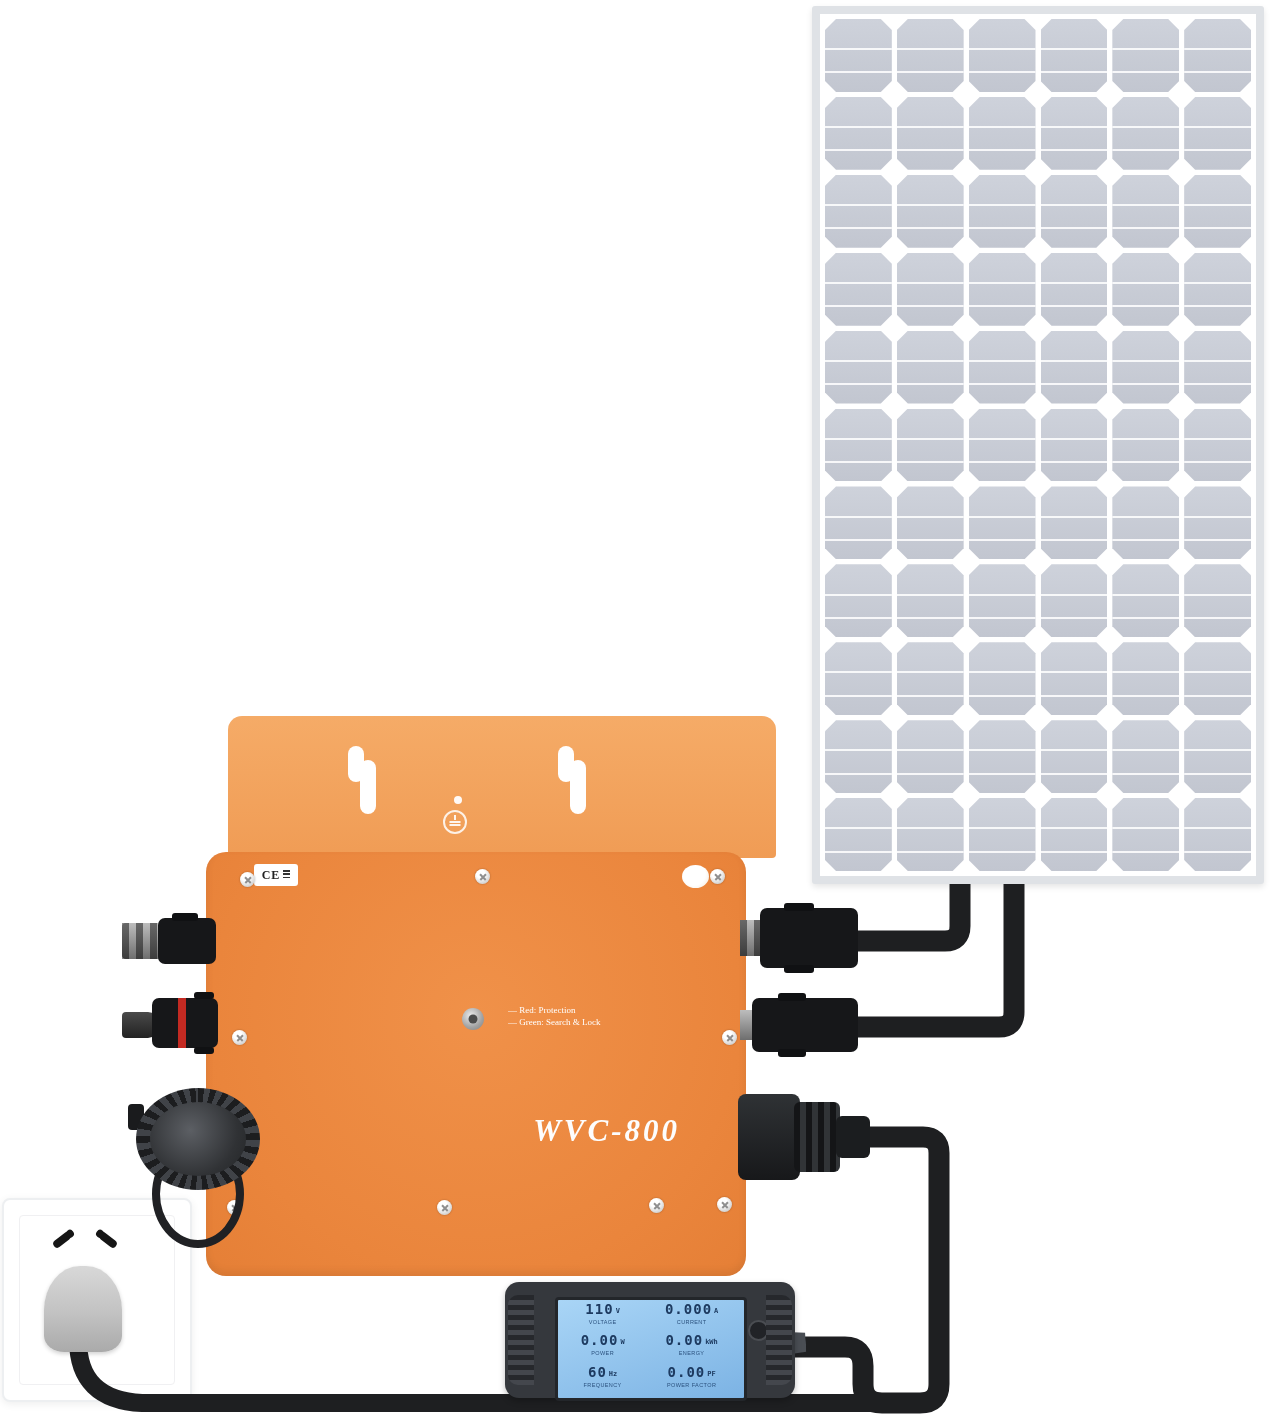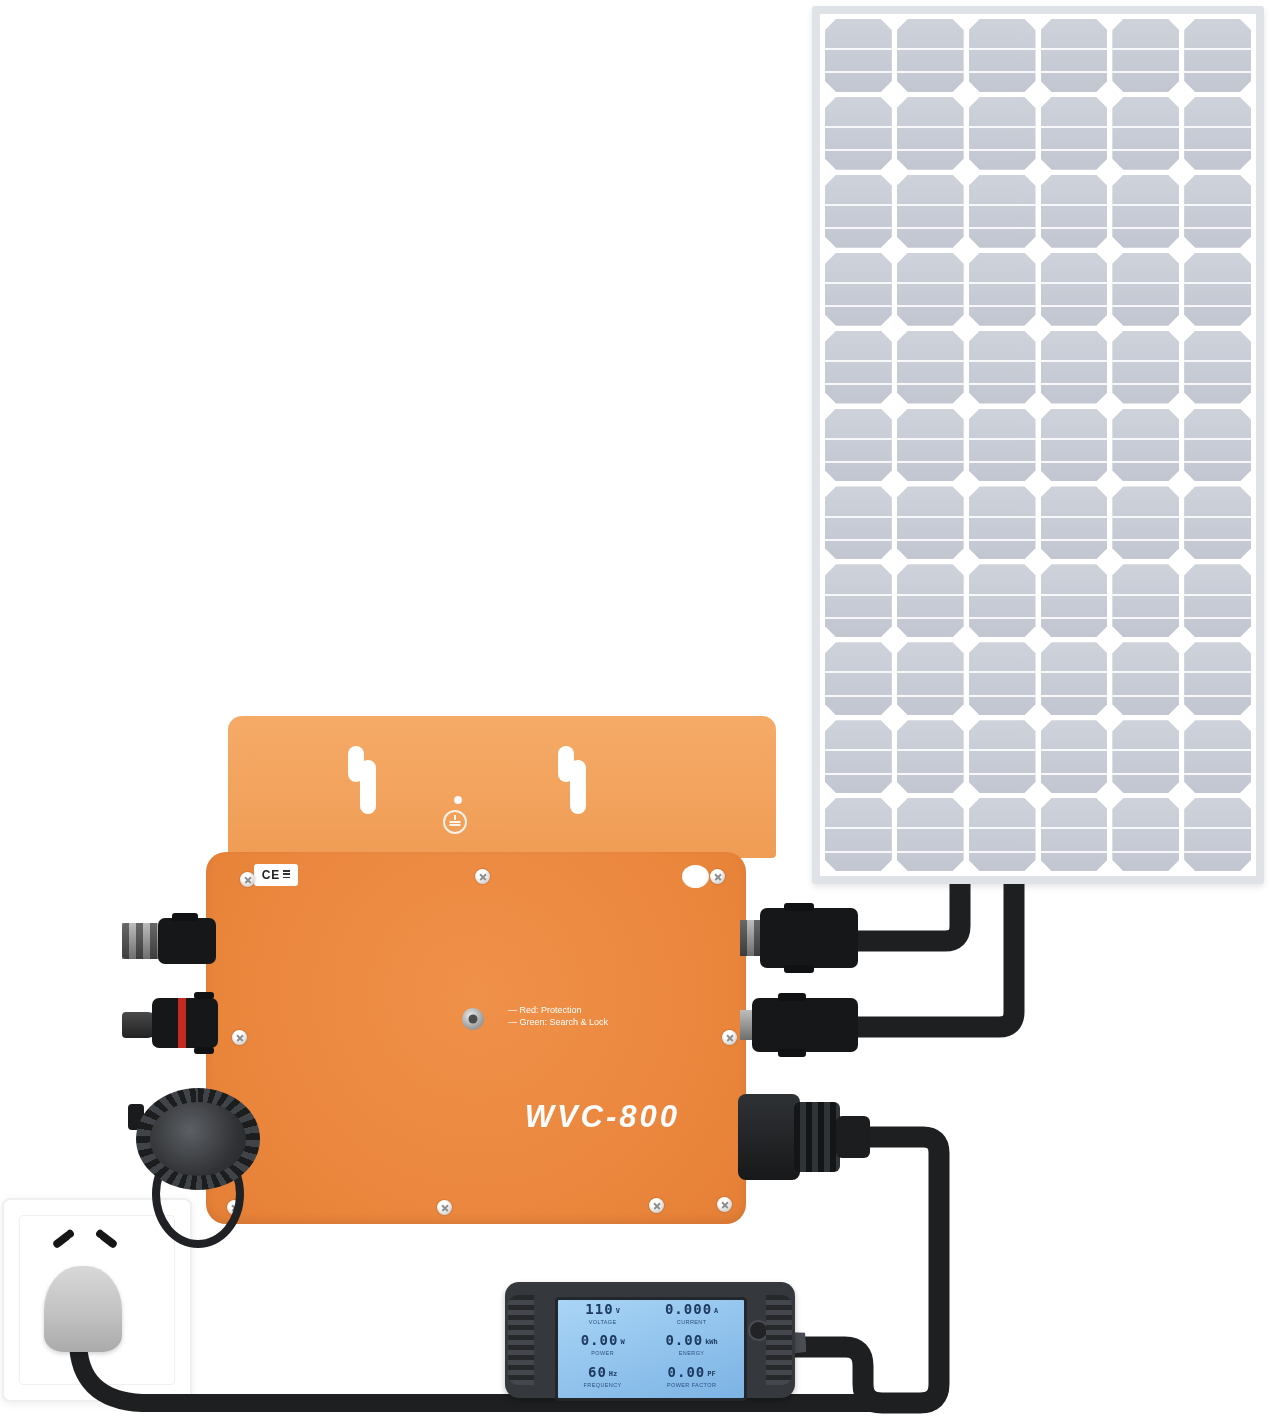--- a/index.html
+++ b/index.html
@@ -28,23 +28,23 @@
   .gnd-dot{position:absolute;width:8px;height:8px;border-radius:50%;background:#fff;opacity:.95;}
   .gnd{position:absolute;width:20px;height:20px;border-radius:50%;
        border:2.5px solid rgba(255,255,255,.85);}
   .gnd::before{content:"";position:absolute;left:50%;top:3px;width:2px;height:5px;
        background:rgba(255,255,255,.9);transform:translateX(-50%);}
   .gnd::after{content:"";position:absolute;left:50%;top:9px;width:11px;height:7px;
        transform:translateX(-50%);
        background:repeating-linear-gradient(180deg,rgba(255,255,255,.9) 0 1.6px,transparent 1.6px 3.4px);}
 
   
-  .invbox{position:absolute;left:206px;top:852px;width:540px;height:372px;
+  .invbox{position:absolute;left:206px;top:852px;width:540px;height:424px;
           background:radial-gradient(circle at 50% 38%,#f09149 0%,#ea853c 70%,#e57f36 100%);
-          border-radius:20px;box-shadow:inset 0 -4px 8px rgba(0,0,0,.08);}
+          border-radius:20px;box-shadow:inset 0 -4px 8px rgba(0,0,0,.08);font-family:Liberation Serif, serif;}
   .screw{position:absolute;width:15px;height:15px;border-radius:50%;
          background:radial-gradient(circle at 38% 32%,#ffffff 0 30%,#d6d6d6 70%,#bfbfbf 100%);
          box-shadow:0 0 2px rgba(0,0,0,.3);}
   .screw::before,.screw::after{content:"";position:absolute;left:50%;top:50%;width:8px;height:1.6px;
          background:#8f8f8f;}
   .screw::before{transform:translate(-50%,-50%) rotate(45deg);}
   .screw::after{transform:translate(-50%,-50%) rotate(-45deg);}
   .hole{position:absolute;left:476px;top:13px;width:27px;height:23px;border-radius:50%;
         background:radial-gradient(circle at 45% 40%,#ffffff 55%,#f2e7d4);}
   .ce{position:absolute;left:48px;top:12px;width:44px;height:22px;background:#fff;border-radius:3px;
@@ -53,21 +53,21 @@
   .ce .ce-lines{width:7px;height:10px;
       background:repeating-linear-gradient(180deg,#333 0 1.6px,transparent 1.6px 3.4px);}
   .led{position:absolute;left:256px;top:156px;width:22px;height:22px;border-radius:50%;
        background:radial-gradient(circle at 40% 35%,#ececec,#a2a2a2 60%,#7e7e7e);}
   .led::before{content:"";position:absolute;left:50%;top:50%;width:9px;height:9px;border-radius:50%;
        background:#4c4c4c;transform:translate(-50%,-50%);}
   .led-legend{position:absolute;left:302px;top:152px;color:#fff;font-size:9px;line-height:12px;
        white-space:nowrap;}
   .inv-title{position:absolute;left:0;right:0;top:183px;text-align:center;color:#fdfdfd;
        font-size:47px;font-weight:bold;font-style:italic;letter-spacing:2px;}
-  .inv-model{position:absolute;right:66px;top:247px;color:#fdfdfd;font-size:31px;font-weight:bold;
+  .inv-model{position:absolute;right:66px;top:261px;color:#fdfdfd;font-size:31px;font-weight:bold;
        font-style:italic;letter-spacing:3px;}
 
   
   .mc4{position:absolute;}
   .mc4 .body{position:absolute;background:#161719;border-radius:7px;}
   .mc4 .silver{position:absolute;background:linear-gradient(180deg,#bdbdbd,#6e6e6e);}
   .mc4 .stripes{position:absolute;background:repeating-linear-gradient(90deg,rgba(0,0,0,.45) 0 7px,transparent 7px 14px);}
   .mc4 .wing{position:absolute;background:#101113;border-radius:3px;}
   .mc4 .redring{position:absolute;background:#c32a22;}
   .capring{position:absolute;left:152px;top:1140px;width:76px;height:92px;border:8px solid #202124;

